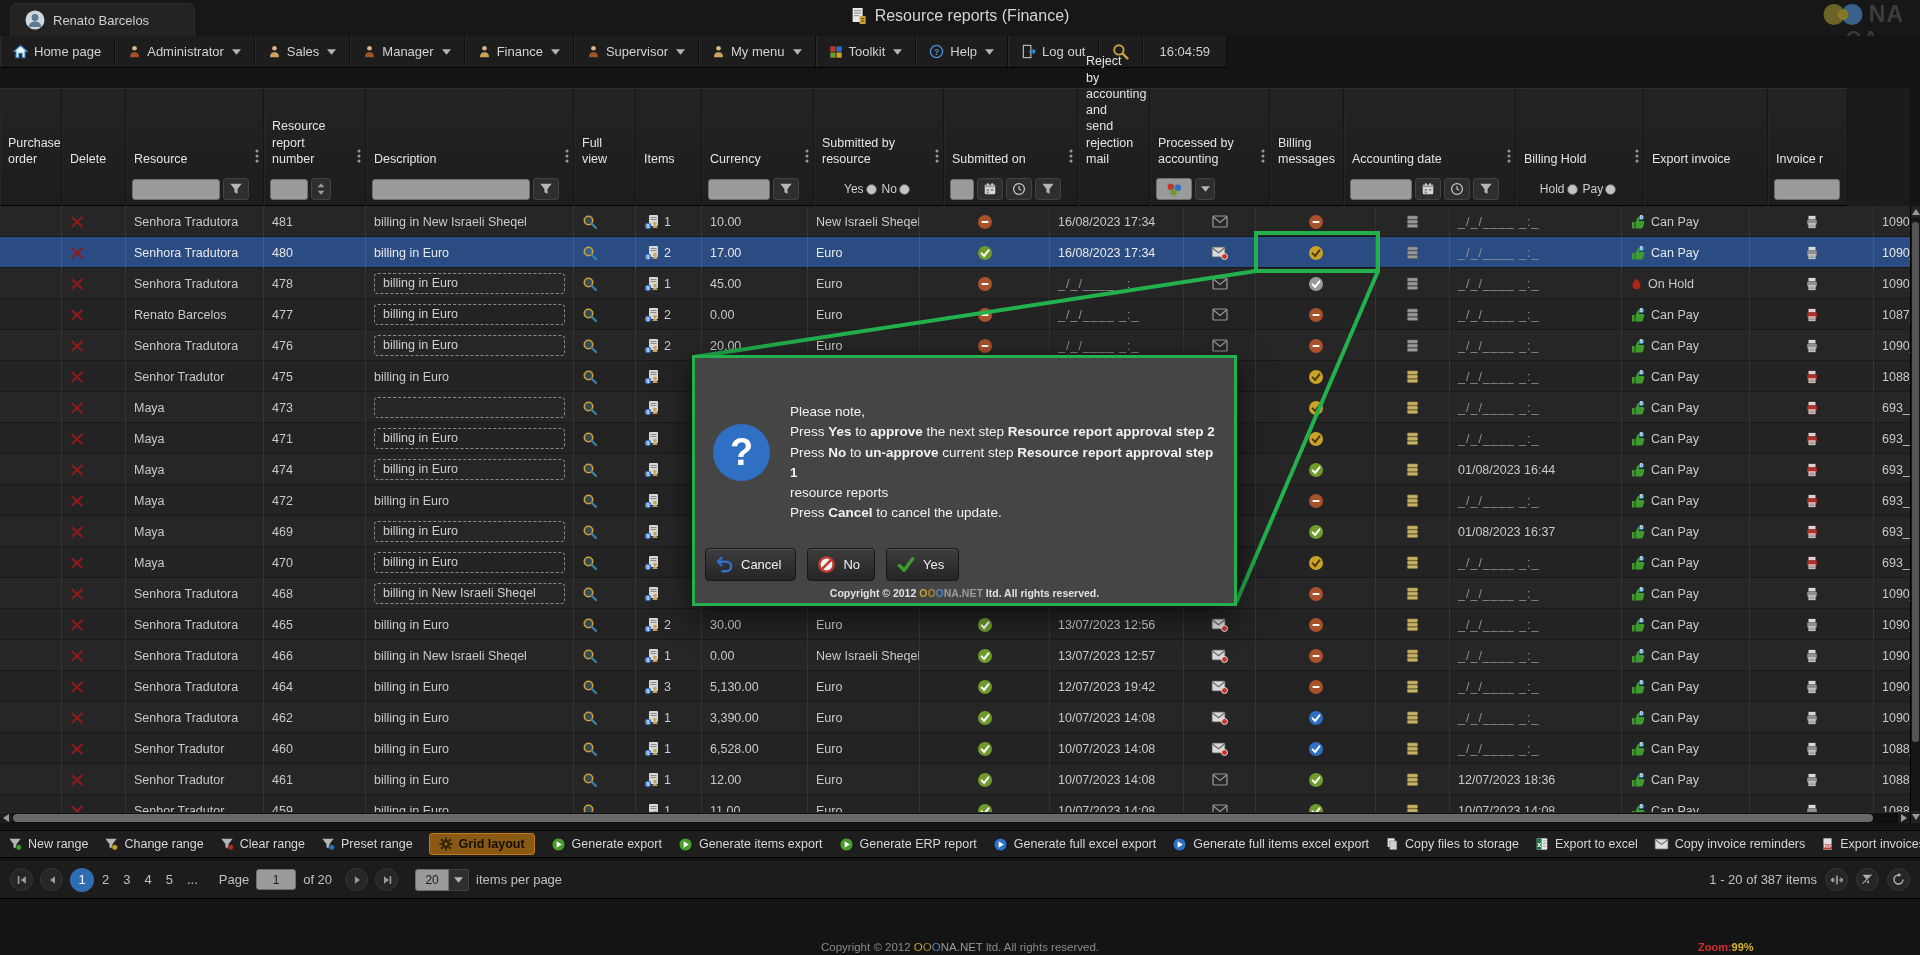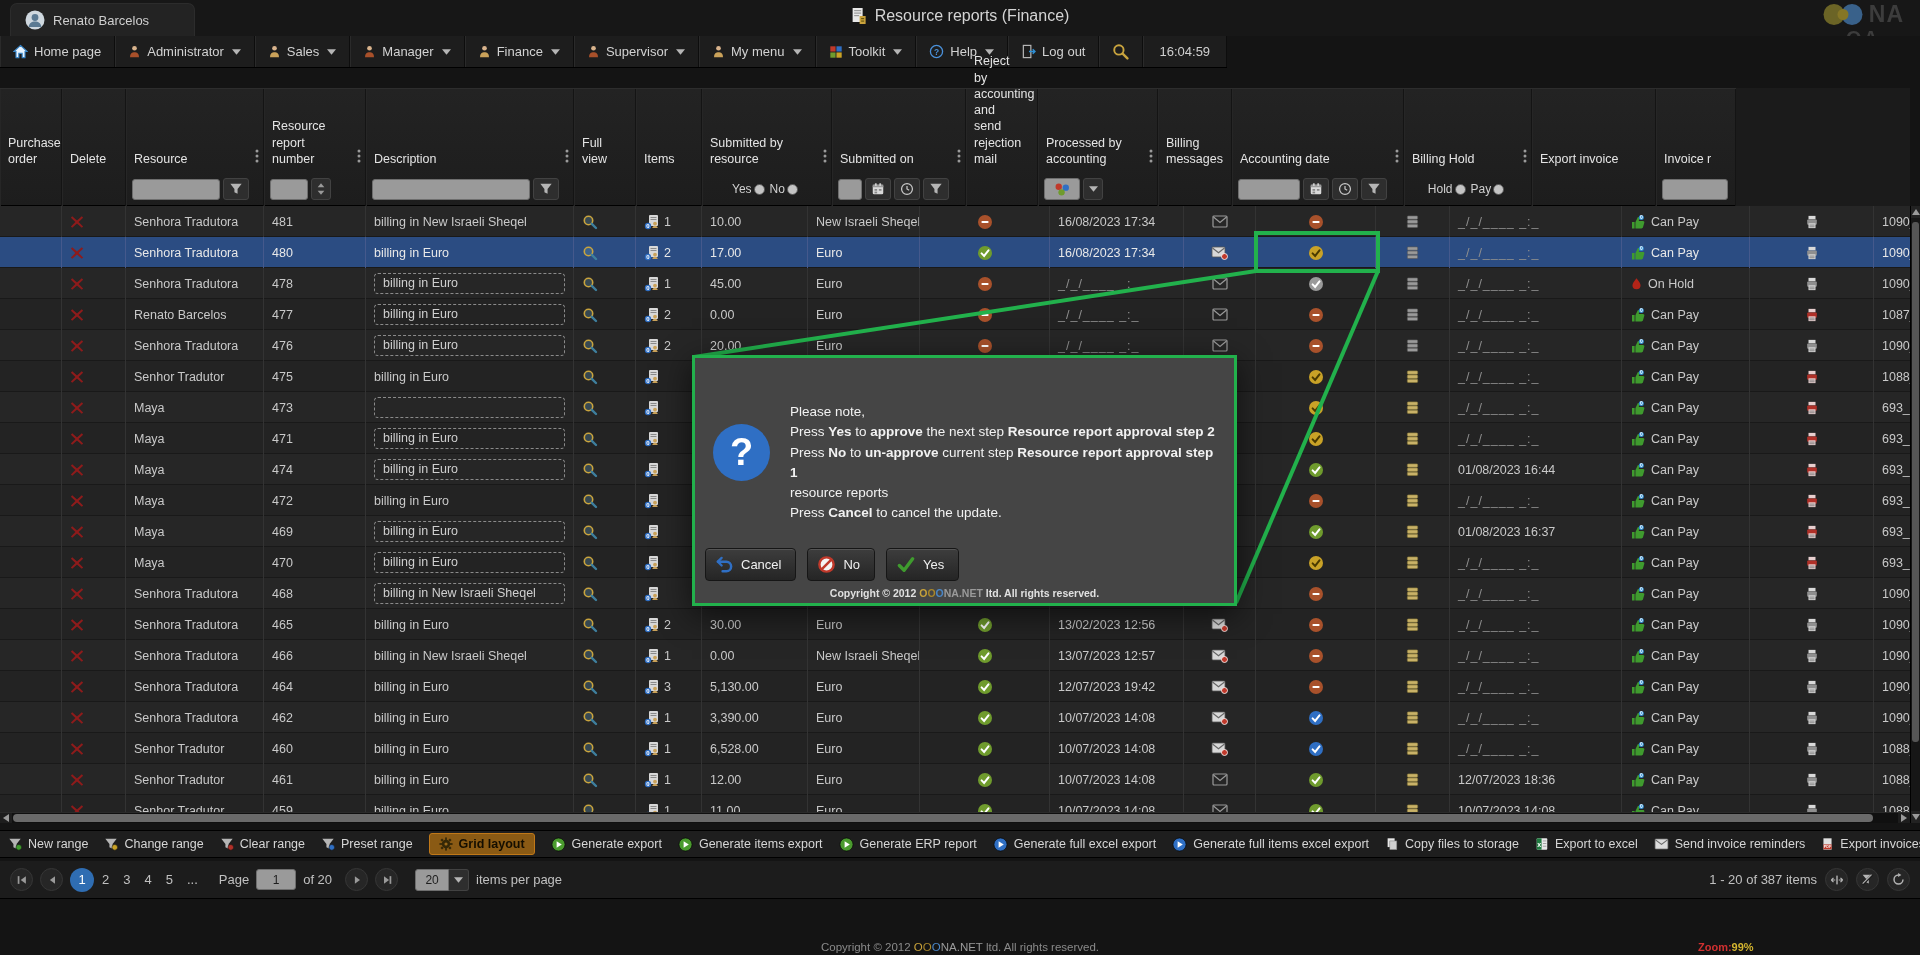--- a/index.html
+++ b/index.html
@@ -354,20 +354,40 @@
           </div>
    </div>
         <div class="gcol" style="width:62px">
      <div class="lbl">Full view</div>
 
    </div>
         <div class="gcol" style="width:66px">
      <div class="lbl">Items</div>
 
    </div>
+        <div class="gcol" style="width:112px">
+     <div class="lbl">Currency</div>
+     <span class="dots">
+            <svg width="4" height="14" viewBox="0 0 4 14">
+              <g fill="#9a9a9a">
+                <circle cx="2" cy="2" r="1.5"></circle>
+                <circle cx="2" cy="7" r="1.5"></circle>
+                <circle cx="2" cy="12" r="1.5"></circle>
+              </g>
+            </svg>
+          </span>
+     <div class="flt">
+            <input class="fbox" style="width: 62px;">
+            <span class="fbtn">
+              <svg width="14" height="14" viewBox="0 0 16 16">
+                <path d="M1.5 2 H14.5 L9.8 8 V13.5 L6.2 11.8 V8 Z" fill="#b5b5b5"></path>
+              </svg>
+            </span>
+          </div>
+   </div>
         <div class="gcol" style="width:130px">
      <div class="lbl">Submitted by resource</div>
      <span class="dots">
             <svg width="4" height="14" viewBox="0 0 4 14">
               <g fill="#9a9a9a">
                 <circle cx="2" cy="2" r="1.5"></circle>
                 <circle cx="2" cy="7" r="1.5"></circle>
                 <circle cx="2" cy="12" r="1.5"></circle>
               </g>
             </svg>
@@ -1889,21 +1909,21 @@
           </div>
           <div class="gcell" style="width:130px">
             <span class="ic" style="margin:0 auto">
               <svg width="16" height="16" viewBox="0 0 16 16">
                 <circle cx="8" cy="8" r="7" fill="#6f9b2d"></circle>
                 <path d="M4.6 8.4 L7.1 10.9 L11.5 5.4" fill="none" stroke="#fff" stroke-width="2" stroke-linecap="round"></path>
               </svg>
             </span>
           </div>
           <div class="gcell" style="width:134px">
-            <span>13/02/2023 12:56</span>
+            <span>13/07/2023 12:56</span>
           </div>
           <div class="gcell" style="width:72px">
             <span class="ic" style="margin:0 auto">
               <svg width="17" height="14" viewBox="0 0 17 14">
                 <rect x="1" y="1" width="13" height="10" rx="1" fill="#d8d8d8" stroke="#555" stroke-width="0.8"></rect>
                 <path d="M1.5 2 L7.5 6.8 L13.5 2" fill="none" stroke="#666" stroke-width="1.1"></path>
                 <circle cx="13.5" cy="10.5" r="3" fill="#c0392b" stroke="#fff" stroke-width="0.8"></circle>
               </svg>
             </span>
           </div>
@@ -2782,21 +2802,21 @@
         </span>
      <span>Export to excel</span>
    </div>
       <div class="titem ">
      <span class="ic">
           <svg width="15" height="12" viewBox="0 0 16 13">
             <rect x="1" y="1" width="14" height="11" rx="1" fill="#dcdcdc" stroke="#666" stroke-width="0.8"></rect>
             <path d="M1.5 2 L8 7 L14.5 2" fill="none" stroke="#666" stroke-width="1.1"></path>
           </svg>
         </span>
-     <span>Send invoice reminders</span>
+     <span>Copy invoice reminders</span>
    </div>
       <div class="titem ">
      <span class="ic">
           <svg width="13" height="14" viewBox="0 0 16 16">
             <rect x="3" y="1" width="10" height="14" fill="#e0e0e0"></rect>
             <rect x="3" y="8.5" width="10" height="6" fill="#c0392b"></rect>
             <text x="8" y="13.2" font-size="4.5" fill="#fff" text-anchor="middle" font-weight="bold">PDF</text>
           </svg>
         </span>
      <span>Export invoices</span>

